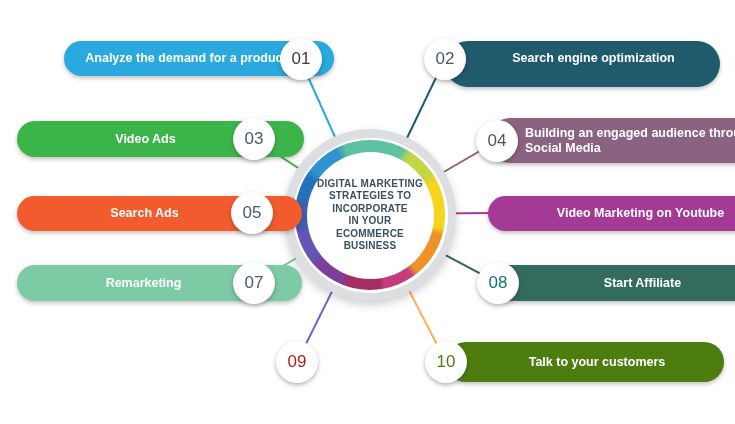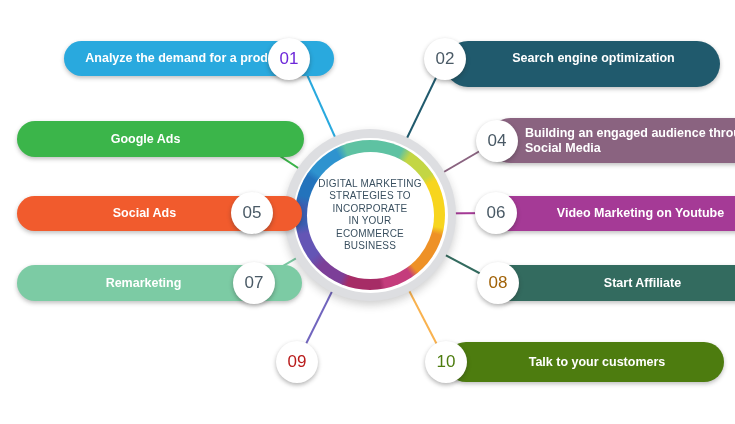--- a/index.html
+++ b/index.html
@@ -39,21 +39,21 @@
   }
   .hub-ring {
     width:150px; height:150px; border-radius:50%;
     display:flex; align-items:center; justify-content:center;
   }
   .hub-inner {
     width:127px; height:127px; border-radius:50%; background:#ffffff;
     display:flex; flex-direction:column; align-items:center; justify-content:center;
   }
   .hub-title-line {
-    font-size:10px; font-weight:normal; line-height:12.5px;
+    font-size:10px; font-weight:bold; line-height:12.5px;
     letter-spacing:.2px; text-align:center;
   }
 </style>
 </head>
 <body>
 
 <div class="canvas">
 
   <svg class="connectors" viewBox="0 0 735 424" width="735" height="424">
     <line x1="300" y1="59" x2="370" y2="215" stroke-width="2" style="stroke: rgb(41, 169, 222);"></line>
@@ -85,67 +85,67 @@
 
   <div class="bar" style="left: 64px; top: 41px; width: 236px; height: 35px; padding: 0px 30px 0px 4px; background-color: rgb(41, 169, 222);">
     <span class="bar-label">Analyze the demand for a product</span>
   </div>
 
   <div class="bar" style="left: 445px; top: 41px; width: 233px; height: 35px; padding: 0px 10px 11px 32px; background-color: rgb(32, 90, 109);">
     <span class="bar-label">Search engine optimization</span>
   </div>
 
   <div class="bar" style="left: 17px; top: 121px; width: 237px; height: 36px; padding: 0px 40px 0px 10px; background-color: rgb(59, 181, 74);">
-    <span class="bar-label">Google Ads</span>
+    <span class="bar-label">Video Ads</span>
   </div>
 
   <div class="bar wrap" style="left: 488px; top: 118px; width: 233px; height: 45px; padding: 0px 8px 0px 37px; background-color: rgb(138, 99, 128);">
     <span class="bar-label">Building an engaged audience through Social Media</span>
   </div>
 
   <div class="bar" style="left: 17px; top: 196px; width: 235px; height: 35px; padding: 0px 40px 0px 10px; background-color: rgb(241, 91, 45);">
-    <span class="bar-label">Social Ads</span>
+    <span class="bar-label">Search Ads</span>
   </div>
 
   <div class="bar" style="left: 488px; top: 196px; width: 233px; height: 35px; padding: 0px 8px 0px 36px; background-color: rgb(165, 58, 150);">
     <span class="bar-label">Video Marketing on Youtube</span>
   </div>
 
   <div class="bar" style="left: 17px; top: 265px; width: 237px; height: 36px; padding: 0px 40px 0px 8px; background-color: rgb(124, 203, 164);">
     <span class="bar-label">Remarketing</span>
   </div>
 
   <div class="bar" style="left: 490px; top: 265px; width: 233px; height: 36px; padding: 0px 8px 0px 36px; background-color: rgb(51, 107, 95);">
     <span class="bar-label">Start Affiliate</span>
   </div>
 
 
   <div class="bar" style="left: 446px; top: 342px; width: 234px; height: 40px; padding: 0px 10px 0px 34px; background-color: #4d7c0f;">
     <span class="bar-label">Talk to your customers</span>
   </div>
 
-  <div class="num-circle" style="left: 268px; top: 38px; color: #6d28d9;">
+  <div class="num-circle" style="left: 280px; top: 38px; color: #404040;">
       <span>01</span>
     </div>
   <div class="num-circle" style="left: 424px; top: 38px; color: rgb(74, 90, 102);">
       <span>02</span>
+    </div>
+  <div class="num-circle" style="left: 233px; top: 118px; color: rgb(74, 90, 102);">
+      <span>03</span>
     </div>
   <div class="num-circle" style="left: 476px; top: 120px; color: rgb(74, 90, 102); justify-content: center;">
       <span>04</span>
     </div>
   <div class="num-circle" style="left: 231px; top: 192px; color: rgb(74, 90, 102);">
       <span>05</span>
     </div>
-  <div class="num-circle" style="left: 475px; top: 192px; color: rgb(74, 90, 102);">
-      <span>06</span>
-    </div>
   <div class="num-circle" style="left: 233px; top: 262px; color: rgb(74, 90, 102); justify-content: center;">
       <span>07</span>
     </div>
-  <div class="num-circle" style="left: 477px; top: 262px; color: #a16207;">
+  <div class="num-circle" style="left: 477px; top: 262px; color: #0f766e;">
       <span>08</span>
     </div>
   <div class="num-circle" style="left: 276px; top: 341px; color: #b91c1c;">
       <span>09</span>
     </div>
   <div class="num-circle" style="left: 425px; top: 341px; color: #4d7c0f;">
       <span>10</span>
     </div>
 
 </div>

